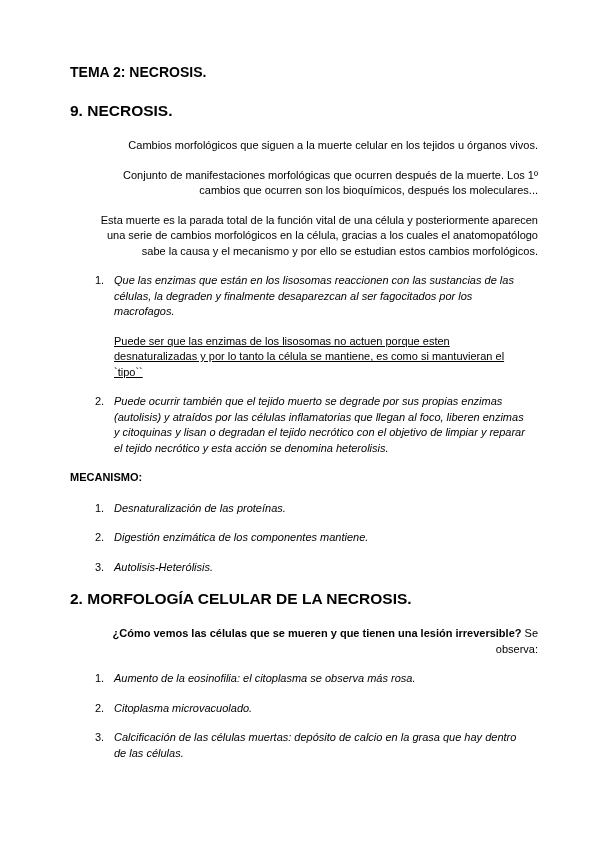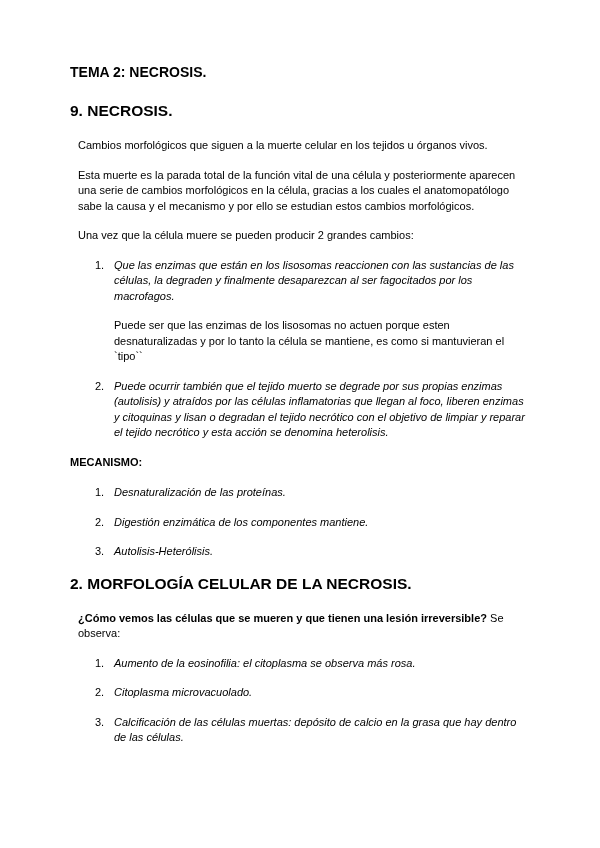--- a/index.html
+++ b/index.html
@@ -31,20 +31,21 @@
     line-height: 20px;
     margin: 0 0 17px 0;
     white-space: pre-line;
   }
   .h2.mt { margin-top: 0; }
   .para {
     font-size: 11px;
     line-height: 15.5px;
     margin: 0 0 14px 8px;
     white-space: pre-line;
+    text-align: right;
   }
   .subhead {
     font-size: 11px;
     font-weight: bold;
     line-height: 15.5px;
     margin: 2px 0 15px 0;
     white-space: pre-line;
   }
   .q-bold { font-weight: bold; }
   .list { margin: 0; padding: 0; }
@@ -63,36 +64,38 @@
     white-space: pre-line;
     flex: 1;
     font-style: italic;
   }
   .sub-para {
     margin-left: 44px;
     font-size: 11px;
     line-height: 15.5px;
     margin-bottom: 14px;
     white-space: pre-line;
+    text-decoration: underline;
   }
 </style>
 </head>
 <body>
 
 <div class="page">
 
   <div class="doc-title">TEMA 2: NECROSIS.</div>
 
   <div class="h2">9. NECROSIS.</div>
 
   <div class="para">Cambios morfológicos que siguen a la muerte celular en los tejidos u órganos vivos.</div>
+  <div class="para">Conjunto de manifestaciones morfológicas que ocurren después de la muerte. Los 1º
+cambios que ocurren son los bioquímicos, después los moleculares...</div>
   <div class="para">Esta muerte es la parada total de la función vital de una célula y posteriormente aparecen
 una serie de cambios morfológicos en la célula, gracias a los cuales el anatomopatólogo
 sabe la causa y el mecanismo y por ello se estudian estos cambios morfológicos.</div>
-  <div class="para">Una vez que la célula muere se pueden producir 2 grandes cambios:</div>
 
   <div class="list">
     <div class="list-item">
       <span class="li-num">1.</span>
       <span class="li-text">Que las enzimas que están en los lisosomas reaccionen con las sustancias de las
 células, la degraden y finalmente desaparezcan al ser fagocitados por los
 macrofagos.</span>
     </div>
     <div class="sub-para">Puede ser que las enzimas de los lisosomas no actuen porque esten
 desnaturalizadas y por lo tanto la célula se mantiene, es como si mantuvieran el

